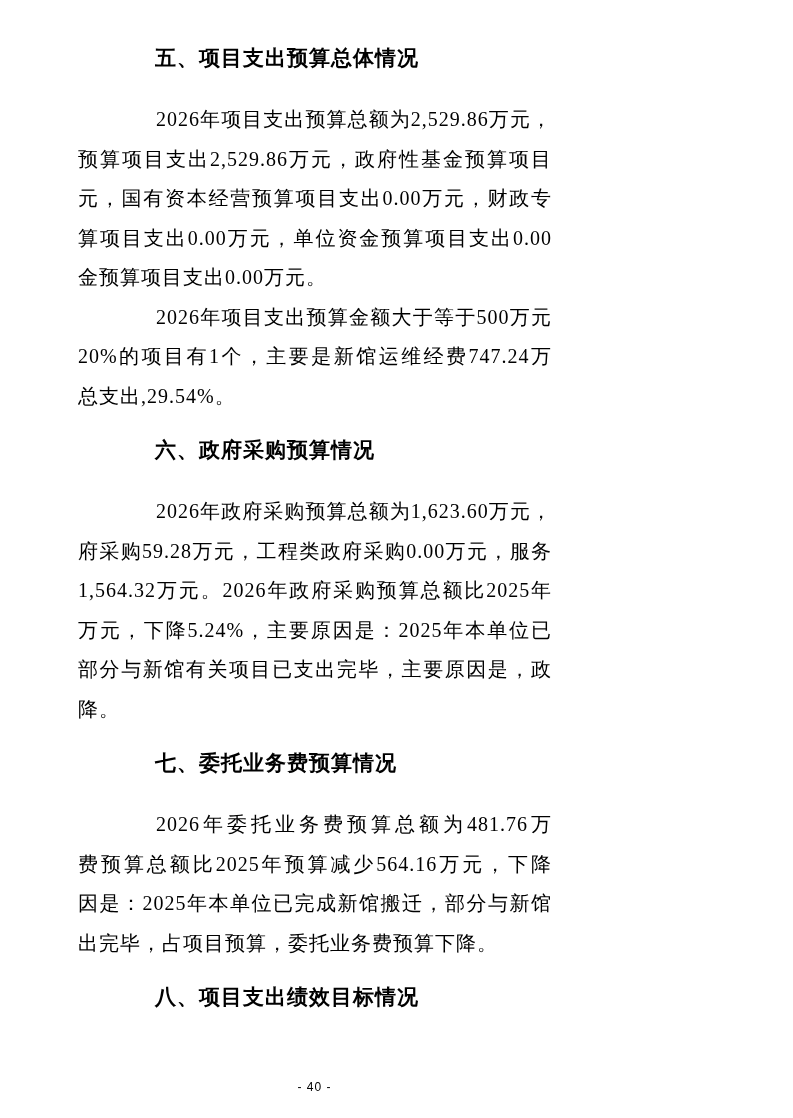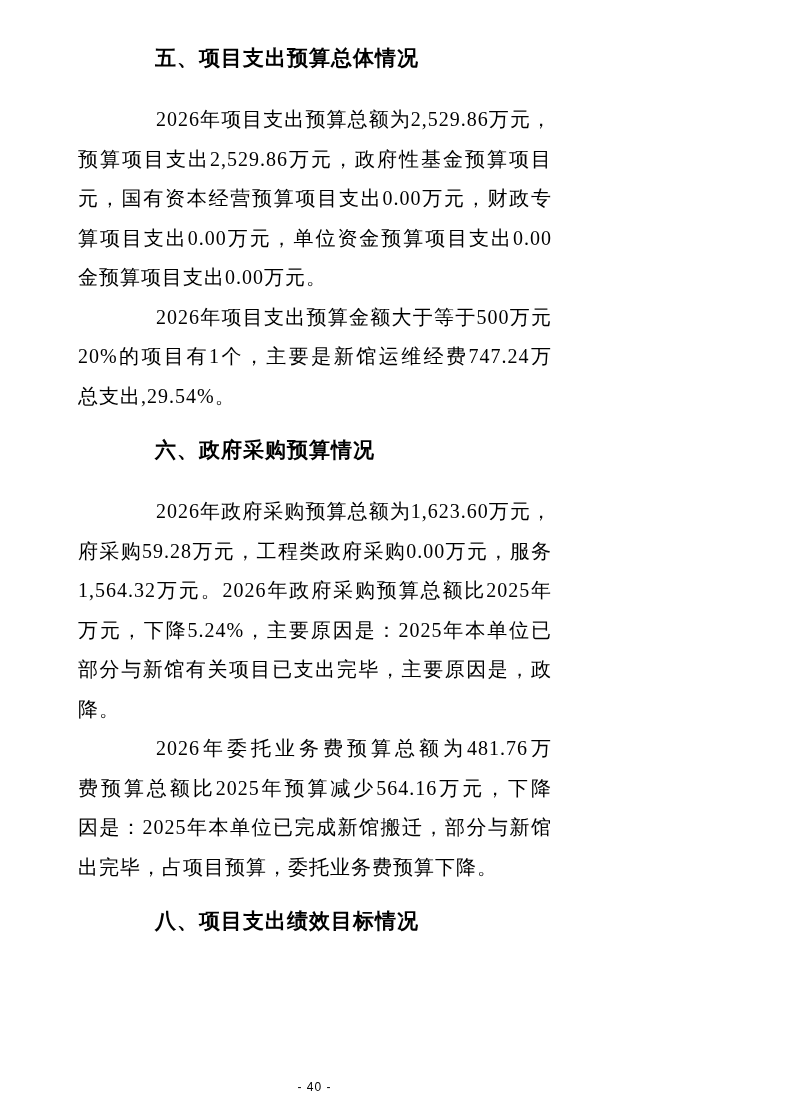--- a/index.html
+++ b/index.html
@@ -83,20 +83,21 @@
         <div class="paragraph">
           <div class="line indent">2026年政府采购预算总额为1,623.60万元，其中：货物类政</div>
           <div class="line">府采购59.28万元，工程类政府采购0.00万元，服务类政府采购</div>
           <div class="line">1,564.32万元。2026年政府采购预算总额比2025年预算减少89.82</div>
           <div class="line">万元，下降5.24%，主要原因是：2025年本单位已完成新馆搬迁，</div>
           <div class="line">部分与新馆有关项目已支出完毕，主要原因是，政府采购预算下</div>
           <div class="line last">降。</div>
         </div>
       </div>
       <div class="section">
+        <div class="section-heading">七、委托业务费预算情况</div>
         <div class="paragraph">
           <div class="line indent">2026年委托业务费预算总额为481.76万元，2026年委托业务</div>
           <div class="line">费预算总额比2025年预算减少564.16万元，下降53.94%，主要原</div>
           <div class="line">因是：2025年本单位已完成新馆搬迁，部分与新馆有关项目已支</div>
           <div class="line last">出完毕，占项目预算，委托业务费预算下降。</div>
         </div>
       </div>
       <div class="section">
         <div class="section-heading">八、项目支出绩效目标情况</div>
       </div>

